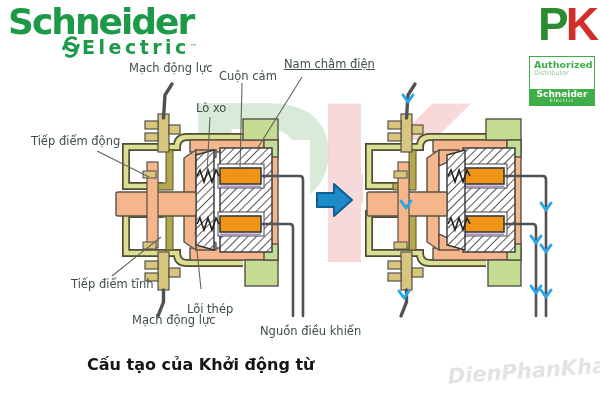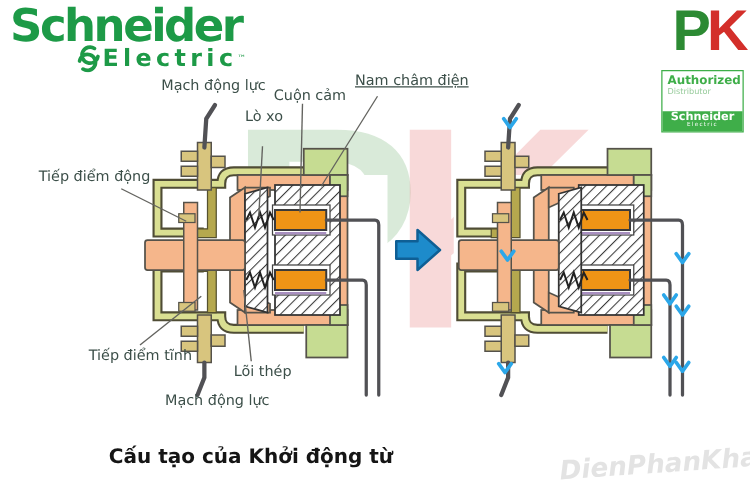--- a/index.html
+++ b/index.html
@@ -162,25 +162,26 @@
       <line x1="210" y1="117" x2="207" y2="173"></line>
       <line x1="97" y1="151" x2="149" y2="177"></line>
       <line x1="112" y1="276" x2="161" y2="237"></line>
       <line x1="201" y1="289" x2="195" y2="232"></line>
     </g>
   </svg>
 
   <div class="label" style="left:129px;top:61px;">Mạch động lực</div>
   <div class="label" style="left:219px;top:69px;text-align:right;">Cuộn cảm</div>
   <div class="label" style="left:284px;top:57px;text-decoration:underline;">Nam châm điện</div>
-  <div class="label" style="left:196px;top:86px;">Lò xo</div>
+  <div class="label" style="left:196px;top:101px;">Lò xo</div>
   <div class="label" style="left:71px;top:277px;">Tiếp điểm tĩnh</div>
   <div class="label" style="left:31px;top:134px;">Tiếp điểm động</div>
-  <div class="label" style="left:187px;top:290px;">Lõi thép</div>
+  <div class="label" style="left:187px;top:302px;">Lõi thép</div>
   <div class="label" style="left:132px;top:313px;">Mạch động lực</div>
+  <div class="label" style="left:260px;top:324px;">Nguồn điều khiển</div>
 
   <div class="caption">Cấu tạo của Khởi động từ</div>
 
   <div class="sch-logo">
     <div class="sch-line1">Schneider</div>
     <div class="sch-line2">
       <svg width="22" height="22" viewBox="0 0 24 24">
         <path d="M17,3 A7,7 0 1 0 20,10 M7,21 A7,7 0 1 0 4,14" stroke="#1d9a47" stroke-width="3.2" fill="none" stroke-linecap="round"></path>
       </svg>
       <span class="sch-electric">Electric</span>

